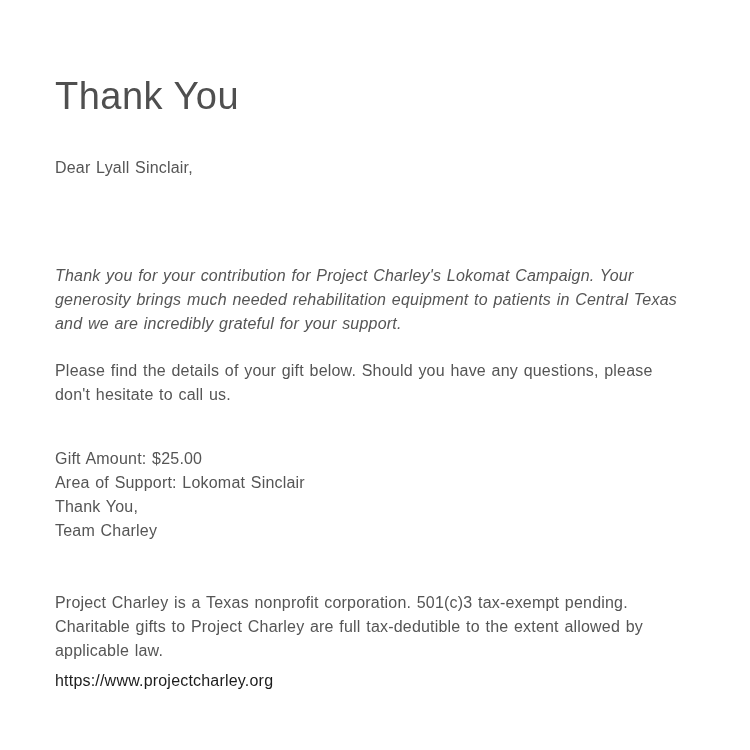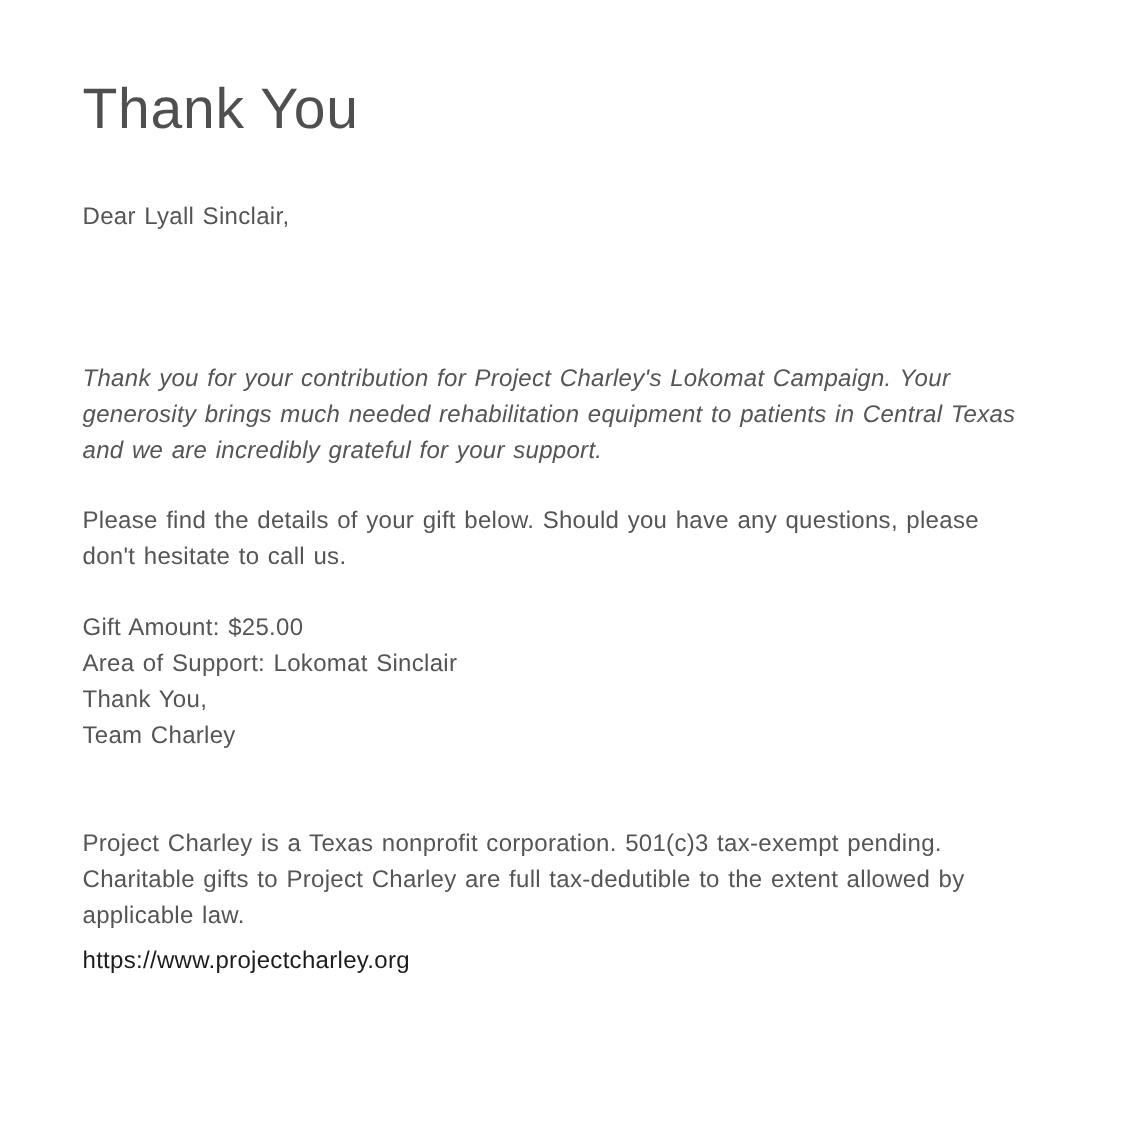--- a/index.html
+++ b/index.html
@@ -7,21 +7,21 @@
     padding: 0;
     background: #ffffff;
   }
   .page {
     position: relative;
     width: 750px;
     height: 750px;
     background: #ffffff;
     overflow: hidden;
     box-sizing: border-box;
-    padding: 51px 58px 0 55px;
+    padding: 74px 58px 0 55px;
     font-family: "Liberation Sans", "DejaVu Sans", sans-serif;
     color: #555555;
   }
   .letter-title {
     margin: 0 0 38px 0;
     font-size: 38px;
     line-height: 44px;
     font-weight: 200;
     letter-spacing: 0.5px;
     color: #4f4f4f;
@@ -29,21 +29,21 @@
   .body-text {
     margin: 0;
     font-size: 16px;
     line-height: 24px;
     letter-spacing: 0.2px;
     word-spacing: 1px;
     color: #555555;
   }
   .greeting    { margin-bottom: 84px; }
   .paragraph-1 { margin-bottom: 23px; font-style: italic; }
-  .paragraph-2 { margin-bottom: 23px; }
+  .paragraph-2 { margin-bottom: 40px; }
   .gift-details { }
   .signoff      { margin-bottom: 48px; }
   .disclaimer   { margin-bottom: 6px; }
   .website-link {
     display: inline-block;
     font-size: 16px;
     line-height: 24px;
     letter-spacing: 0.2px;
     color: #1c1c1c;
     text-decoration: none;

